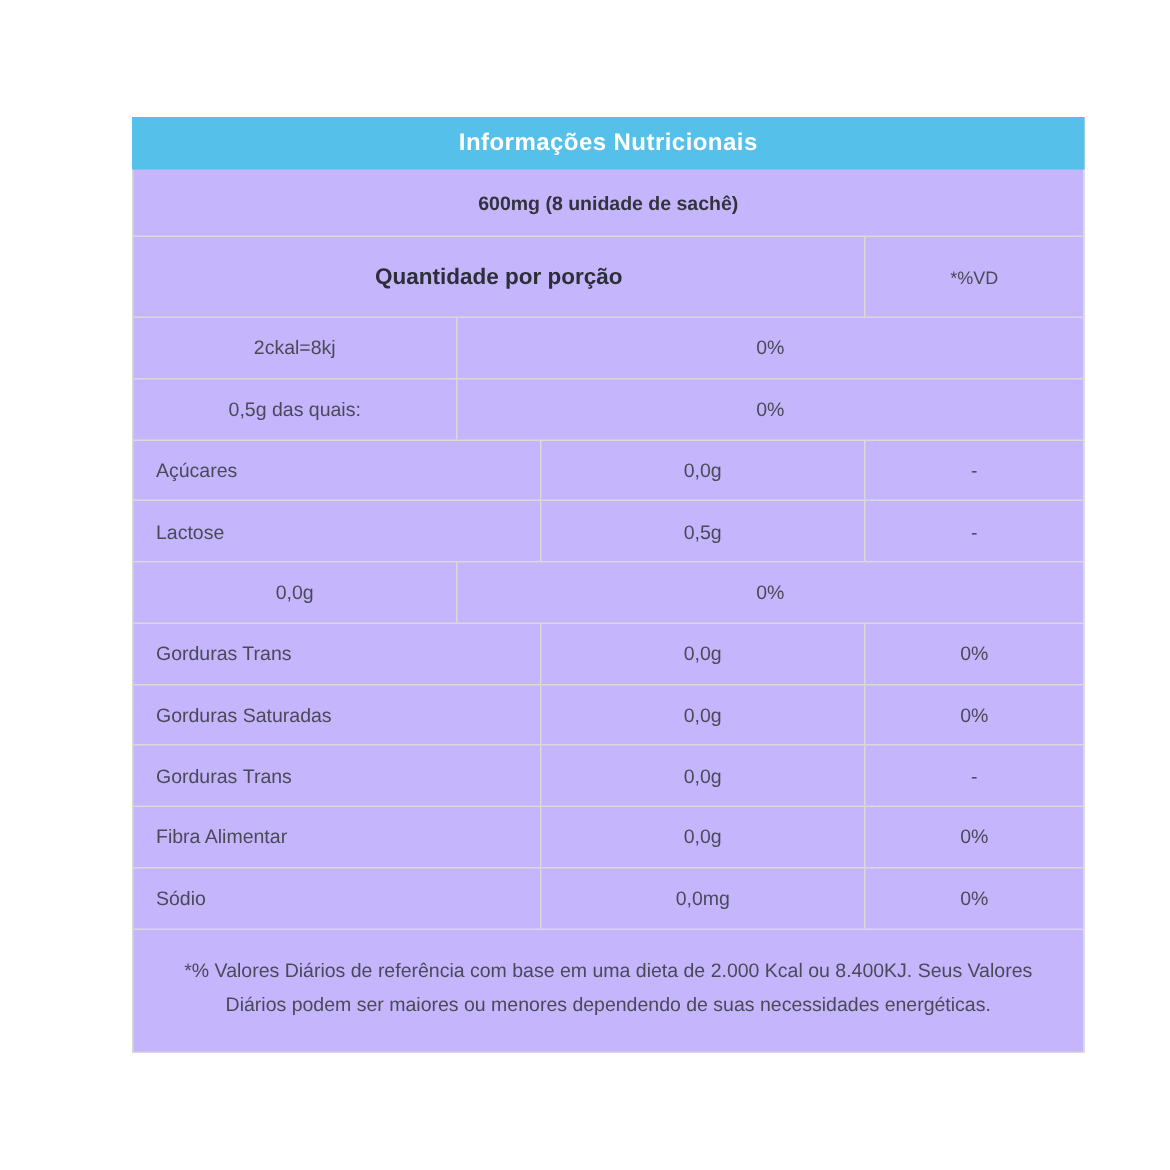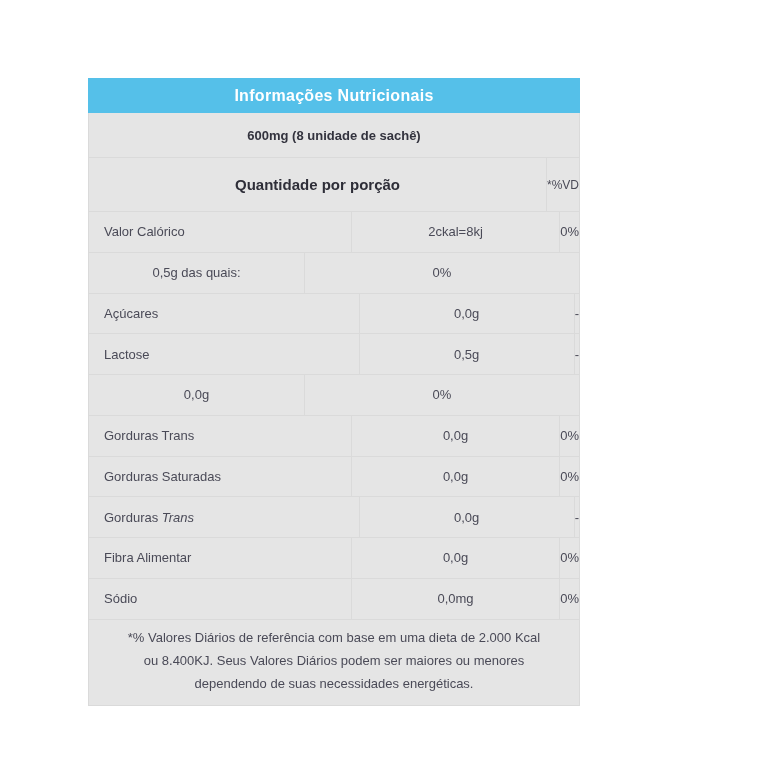--- a/index.html
+++ b/index.html
@@ -6,24 +6,24 @@
   html, body {
     width: 780px; height: 780px;
     background: #ffffff;
     font-family: "Liberation Sans", "DejaVu Sans", sans-serif;
   }
   .canvas { position: relative; width: 780px; height: 780px; background: #fff; }
 
   .nutri-table {
     position: absolute;
     left: 88px; top: 78px;
-    width: 492px;
+    width: 635px;
     border: 1px solid #dadada;
     border-top: none;
-    background: #e5e5e5;
+    background: #c4b5fd;
   }
 
   .title-bar {
     height: 35px;
     margin: 0 -1px;            
     background: #55c0e9;
     display: flex; align-items: center; justify-content: center;
     color: #ffffff;
     font-size: 16px;
     font-weight: bold;
@@ -75,21 +75,21 @@
   }
   .nutrient-row .amount-cell {
     width: 216px;
     display: flex; align-items: center; justify-content: center;
     border-right: 1px solid #dadada;
   }
   .nutrient-row .dv-cell {
     flex: 1;
     display: flex; align-items: center; justify-content: center;
   }
-  .italic { font-style: italic; }
+  .italic { }
 
   .footnote {
     min-height: 81px;
     display: flex; align-items: center; justify-content: center;
     padding: 6px 32px 10px;
     text-align: center;
     font-size: 13px;
     line-height: 23px;
     color: #4a4a57;
   }
@@ -108,21 +108,20 @@
       <span>600mg (8 unidade de sachê)</span>
     </div>
 
     <div class="col-header-row">
       <div class="qty-head">Quantidade por porção</div>
       <div class="dv-head">*%VD</div>
     </div>
 
     <div>
       <div class="nutrient-row">
-        <div class="label-cell"><span>Valor Calórico</span><span class="italic"></span></div>
         <div class="amount-cell">2ckal=8kj</div>
         <div class="dv-cell">0%</div>
       </div>
       <div class="nutrient-row">
         <div class="amount-cell">0,5g das quais:</div>
         <div class="dv-cell">0%</div>
       </div>
       <div class="nutrient-row">
         <div class="label-cell"><span>Açúcares</span><span class="italic"></span></div>
         <div class="amount-cell">0,0g</div>

